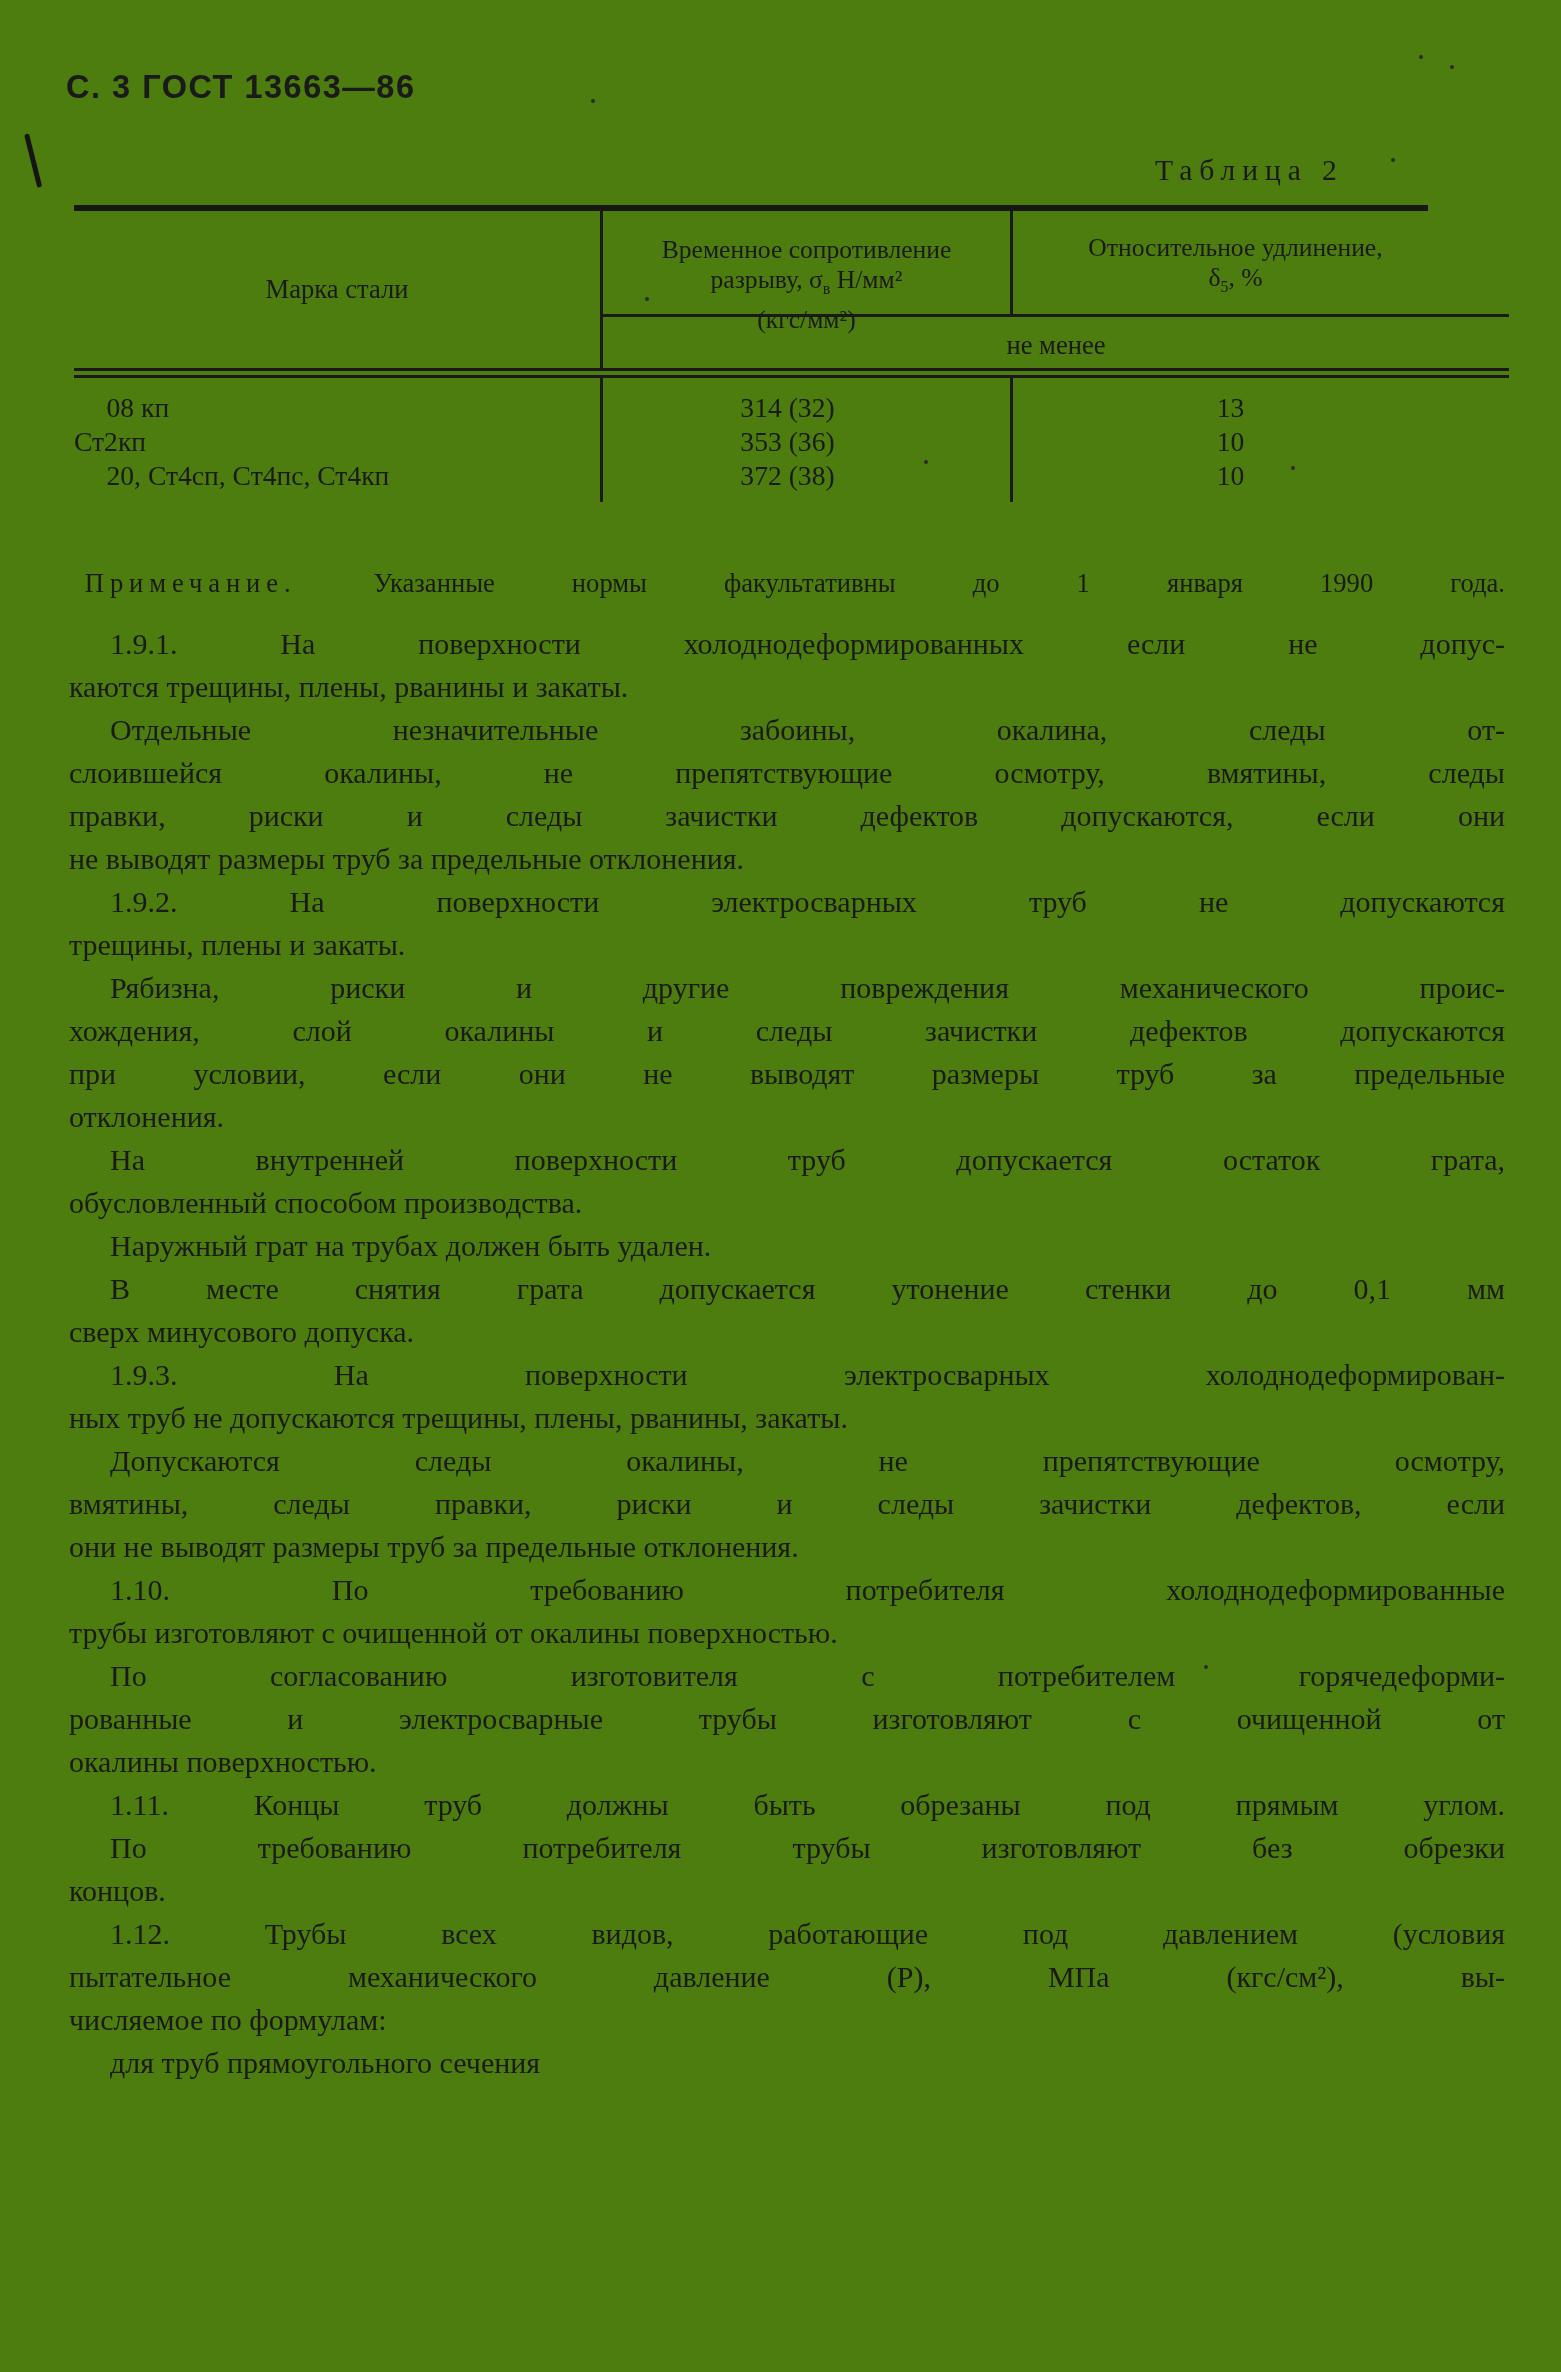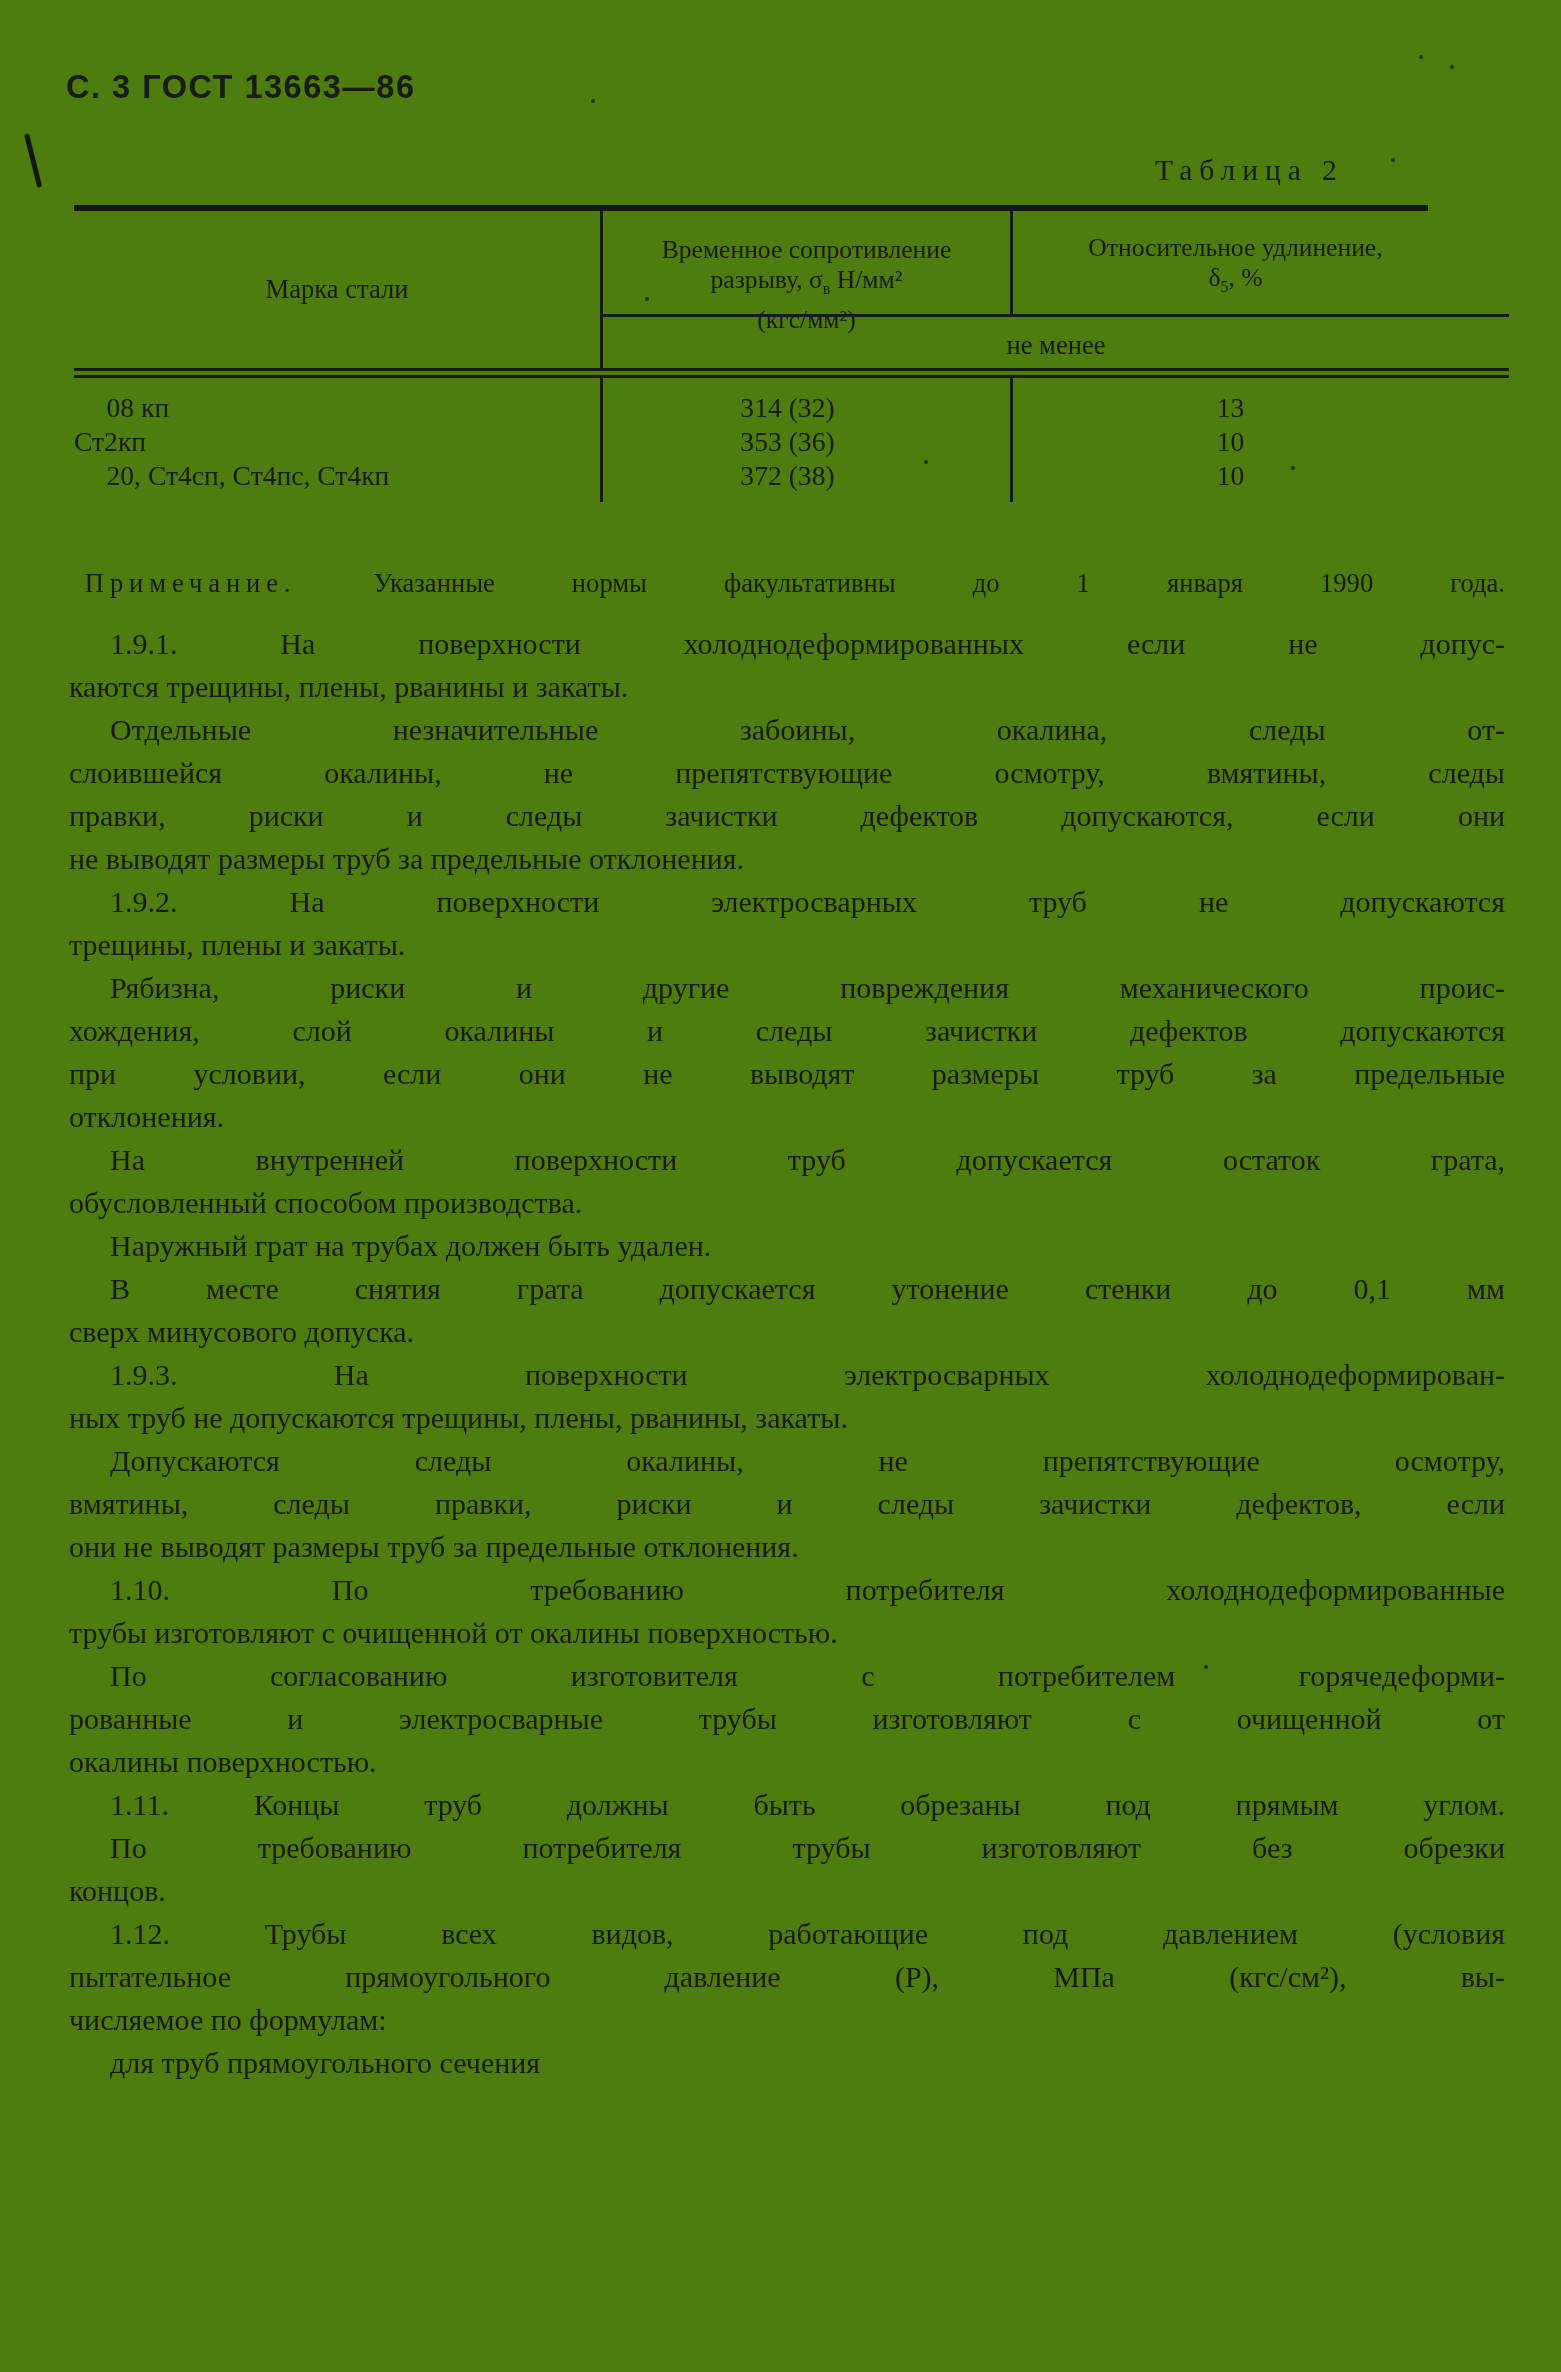--- a/index.html
+++ b/index.html
@@ -142,21 +142,21 @@
       <div class="pline endline">они не выводят размеры труб за предельные отклонения.</div>
       <div class="pline first">1.10. По требованию потребителя холоднодеформированные</div>
       <div class="pline endline">трубы изготовляют с очищенной от окалины поверхностью.</div>
       <div class="pline first">По согласованию изготовителя с потребителем горячедеформи-</div>
       <div class="pline">рованные и электросварные трубы изготовляют с очищенной от</div>
       <div class="pline endline">окалины поверхностью.</div>
       <div class="pline first">1.11. Концы труб должны быть обрезаны под прямым углом.</div>
       <div class="pline first">По требованию потребителя трубы изготовляют без обрезки</div>
       <div class="pline endline">концов.</div>
       <div class="pline first">1.12. Трубы всех видов, работающие под давлением (условия</div>
-      <div class="pline">пытательное прямоугольного давление (Р), МПа (кгс/см²), вы-</div>
+      <div class="pline">пытательное механического давление (Р), МПа (кгс/см²), вы-</div>
       <div class="pline endline">числяемое по формулам:</div>
       <div class="pline first endline">для труб прямоугольного сечения</div>
     </div>
 
   <div>
     <div class="speck" style="left:591px;top:99px;width:3.9px;height:3.9px;"></div>
     <div class="speck" style="left:1419px;top:55px;width:3.9px;height:3.9px;"></div>
     <div class="speck" style="left:1450px;top:65px;width:3.9px;height:3.9px;"></div>
     <div class="speck" style="left:1391px;top:158px;width:3.9px;height:3.9px;"></div>
     <div class="speck" style="left:645px;top:297px;width:3.9px;height:3.9px;"></div>

